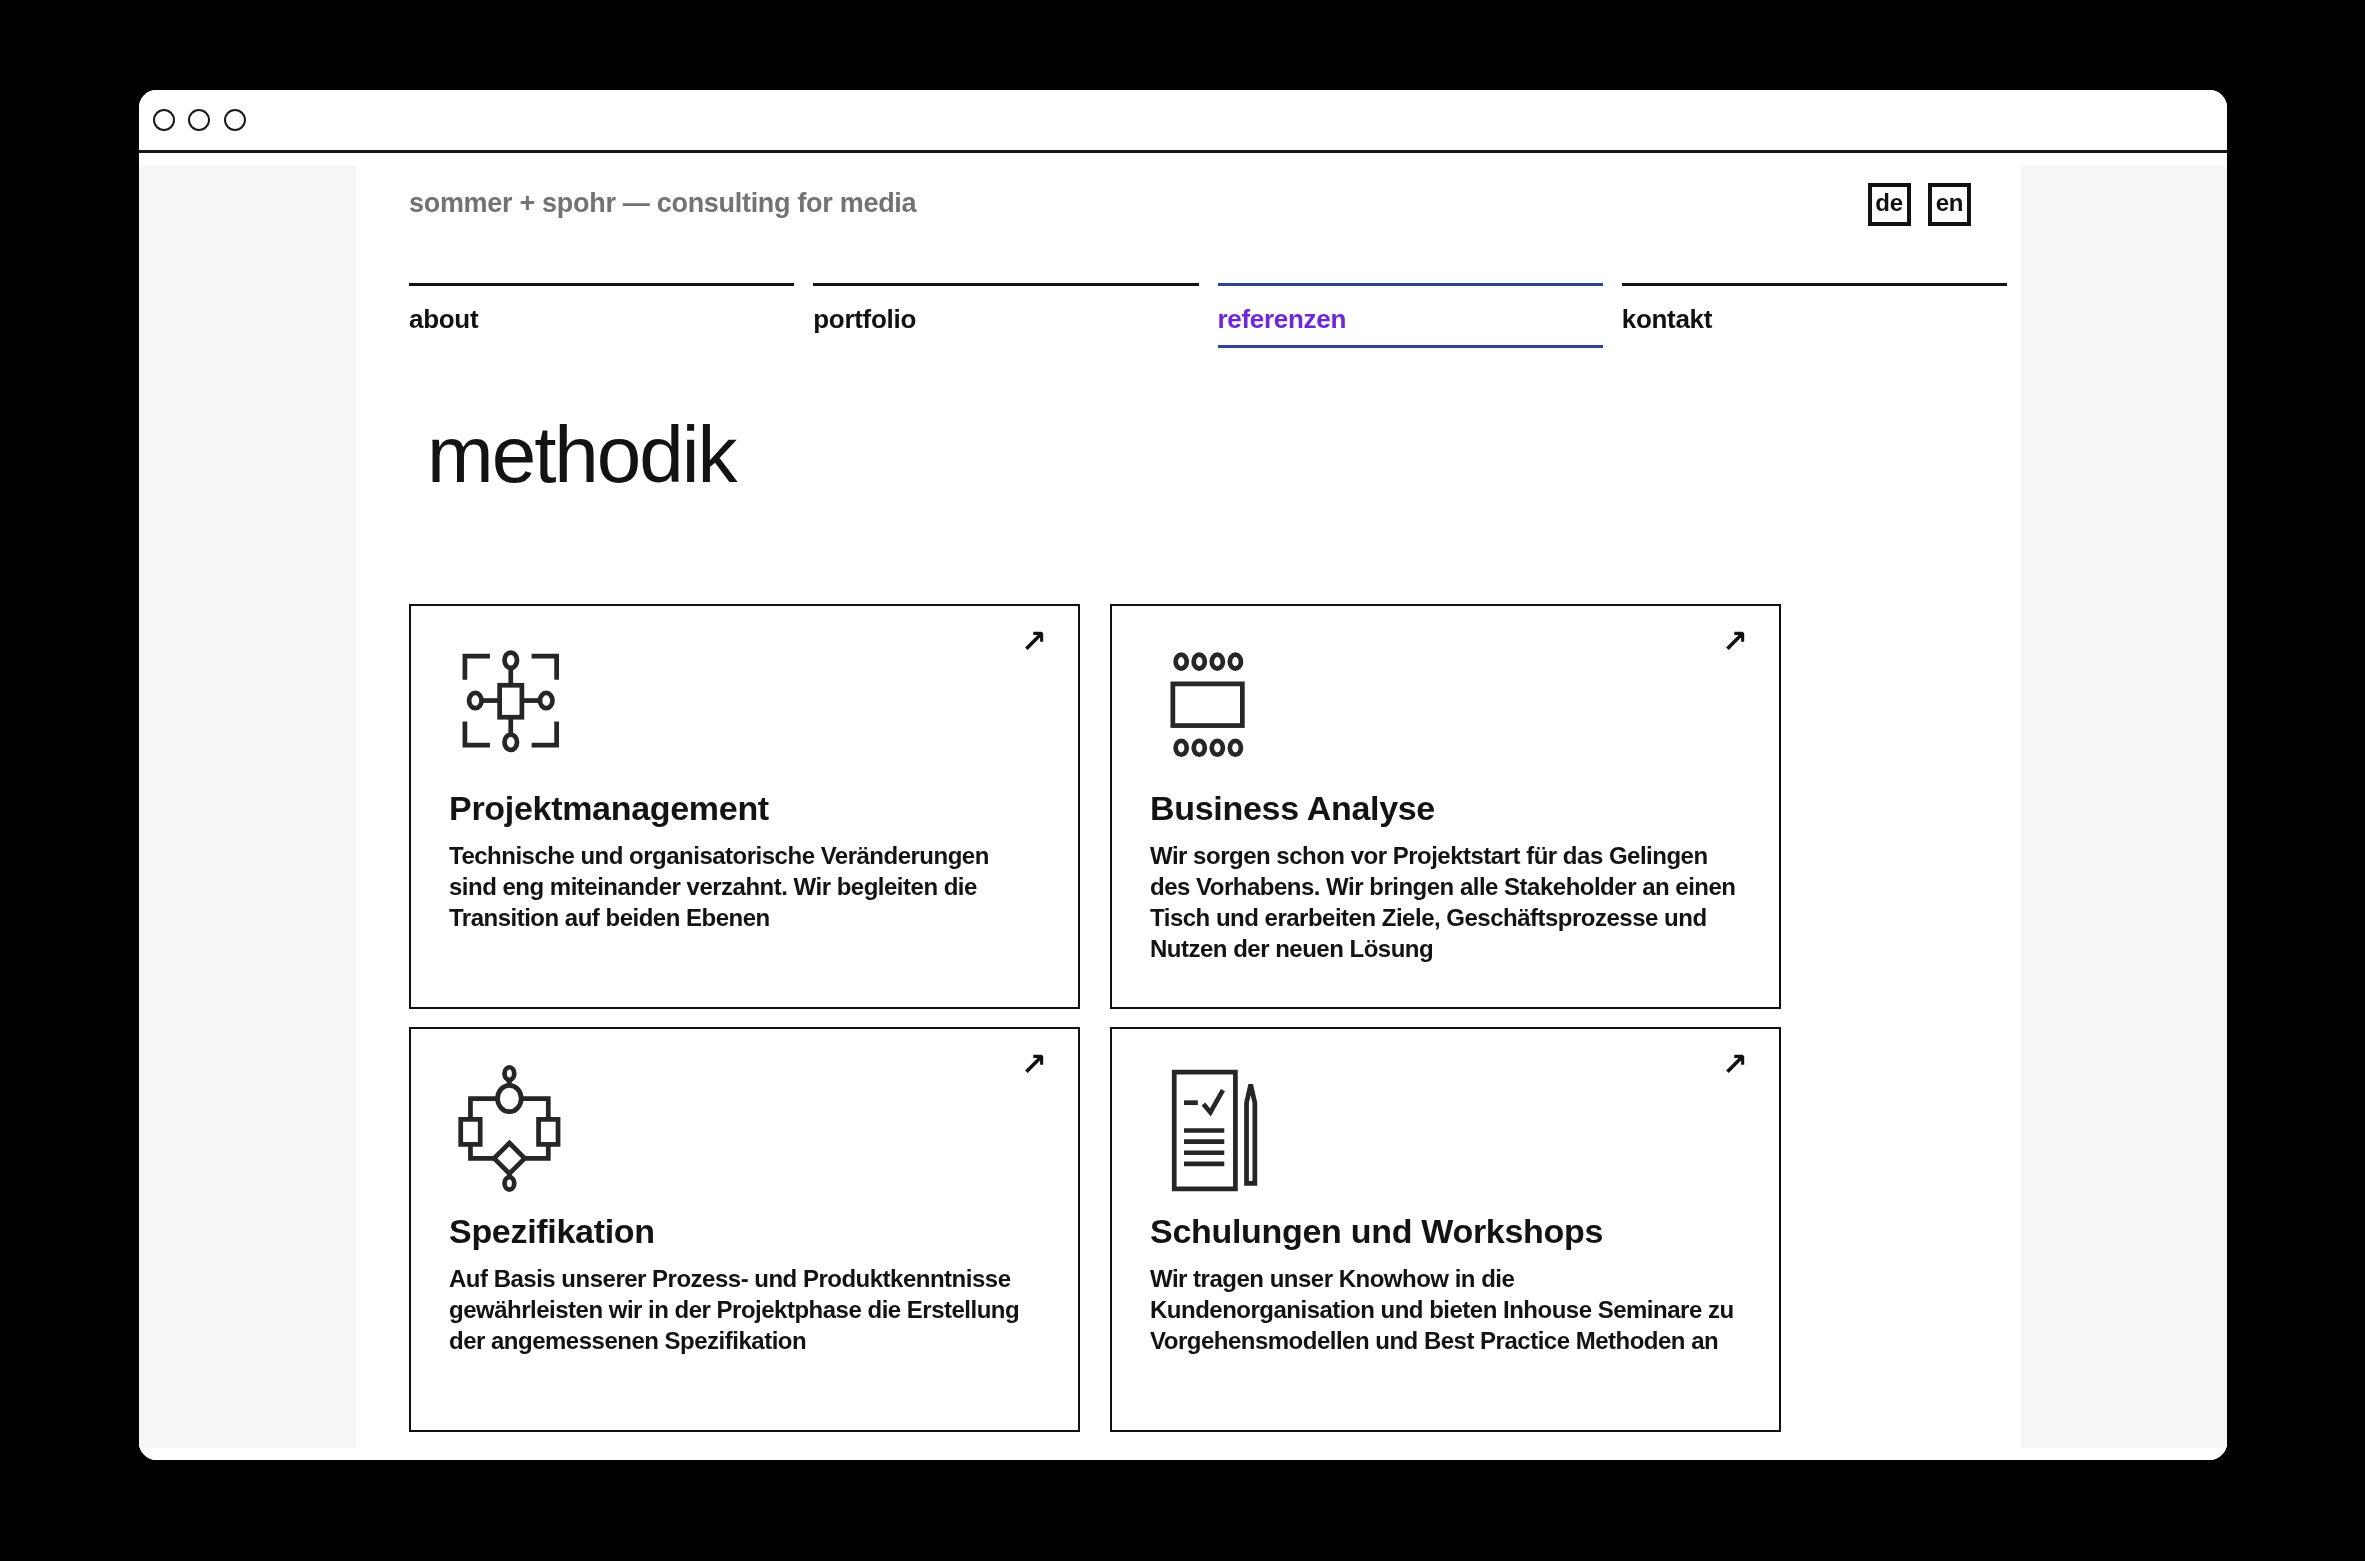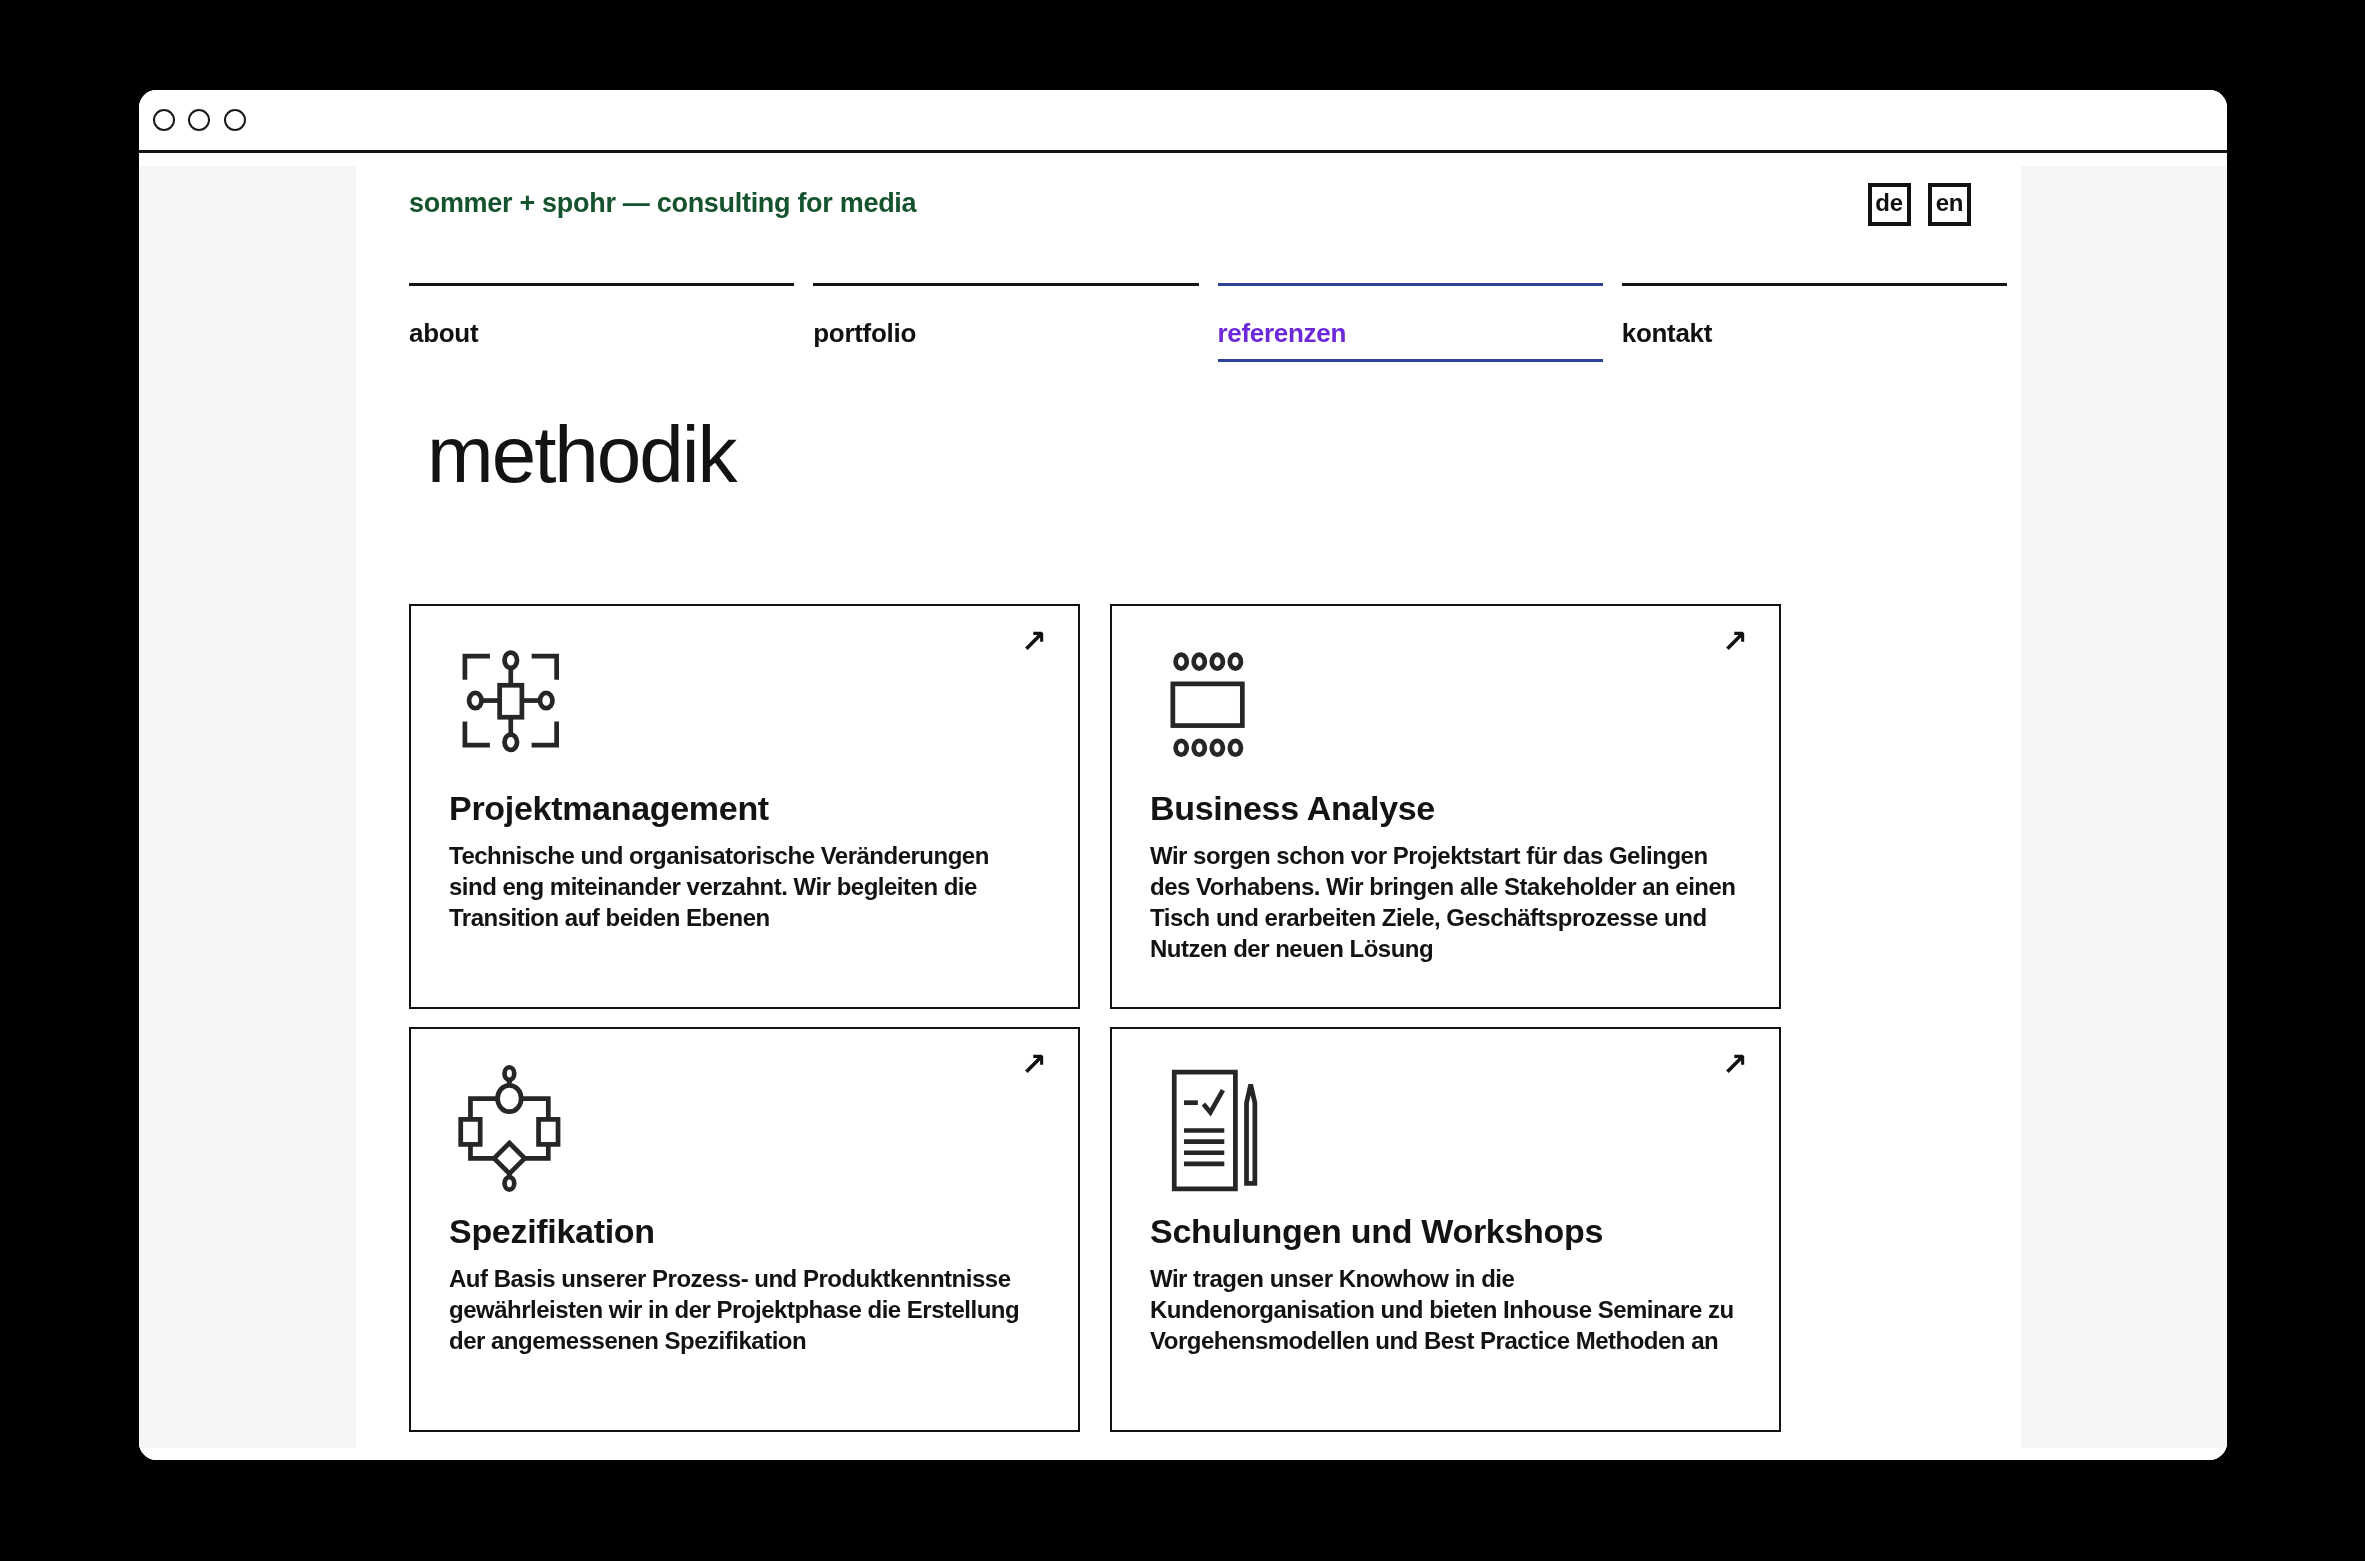--- a/index.html
+++ b/index.html
@@ -58,21 +58,21 @@
     width: 1598px; height: 100%;
   }
 
   
   .brand {
     position: absolute;
     left: 0; top: 32px;
     font-size: 27px;
     font-weight: 600;
     letter-spacing: -0.3px;
-    color: #14532d;
+    color: #737373;
   }
   .lang {
     position: absolute;
     top: 27px; right: 36px;
     display: flex;
     gap: 17.5px;
     justify-content: flex-end;
   }
   .lang-btn {
     width: 43px; height: 43px;
@@ -95,21 +95,21 @@
   .nav {
     position: absolute;
     left: 0; top: 127px;
     width: 100%;
     display: grid;
     grid-template-columns: repeat(4, 1fr);
     column-gap: 19px;
   }
   .nav-item {
     border-top: 3.4px solid #141414;
-    padding-top: 32px;
+    padding-top: 18px;
     font-size: 26px;
     font-weight: 600;
     letter-spacing: -0.3px;
     color: #111111;
     cursor: pointer;
   }
   .nav-item .nav-label { display: block; line-height: 30px; }
   .nav-item.active { border-top-color: #2c4399; color: #6d28d9; }
   .nav-underline {
     height: 3.4px;

